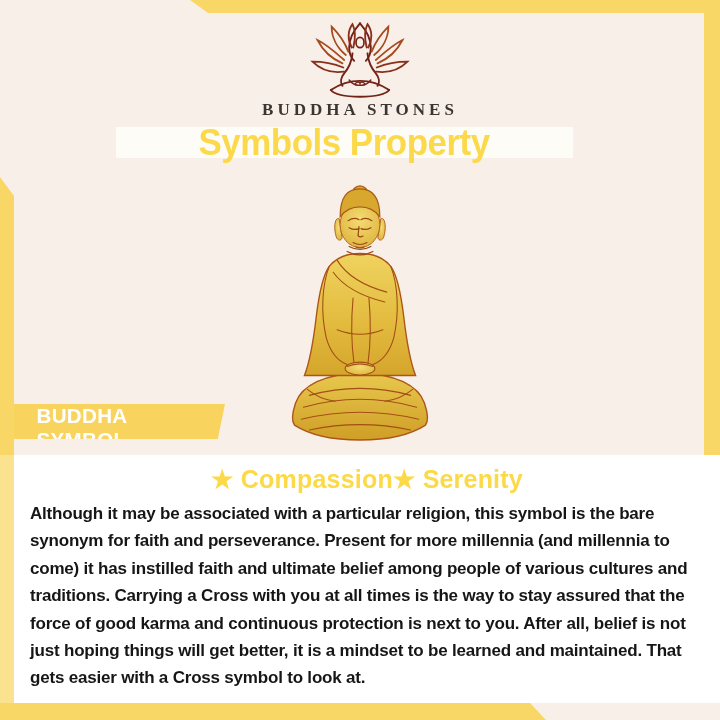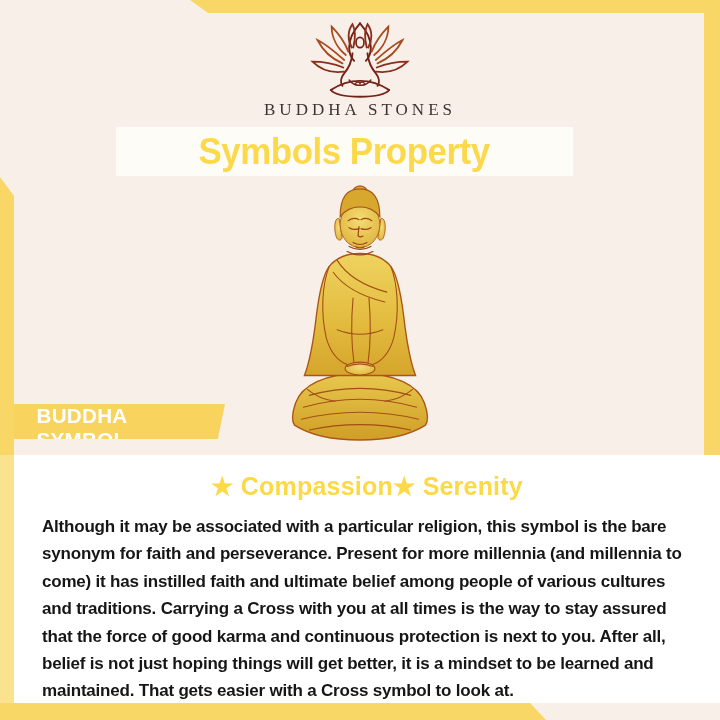--- a/index.html
+++ b/index.html
@@ -3,44 +3,44 @@
 <meta charset="utf-8">
 <style>
   html,body{margin:0;padding:0;}
   .stage{position:relative;width:720px;height:720px;overflow:hidden;
          background:#F8EFE9;font-family:"Liberation Sans",sans-serif;}
   .frame-svg{position:absolute;left:0;top:0;width:720px;height:720px;pointer-events:none;}
 
   
   .logo{position:absolute;left:294px;top:20px;width:132px;height:80px;}
   .brand-name{position:absolute;left:0;top:100px;width:720px;text-align:center;
-              font-family:"Liberation Serif",serif;font-size:17px;font-weight:400;
+              font-family:"Liberation Serif",serif;font-size:17px;font-weight:700;
               letter-spacing:4px;color:#3A3531;}
 
   
-  .title-banner{position:absolute;left:116px;top:127px;width:457px;height:49px;
+  .title-banner{position:absolute;left:116px;top:127px;width:457px;height:31px;
                 background:#FDFCF7;display:flex;align-items:center;justify-content:center;}
   .title-banner span{font-size:36px;font-weight:bold;color:#FBD94B;letter-spacing:-0.5px;
                      transform:scaleX(0.97);}
 
   
   .buddha{position:absolute;left:285px;top:181px;width:150px;height:260px;}
 
   
   .badge{position:absolute;left:14px;top:404px;width:211px;height:35px;background:#F8D45F;
          clip-path:polygon(0 0,100% 0,96.6% 100%,0 100%);
          display:flex;align-items:flex-start;}
   .badge span{color:#FFFFFF;font-size:21px;font-weight:bold;letter-spacing:0.3px;
               padding-left:23px;transform:scaleX(0.98);transform-origin:left;}
 
   
   .panel{position:absolute;left:14px;top:455px;width:706px;height:248px;background:#FFFFFF;}
-  .panel-heading{margin:17px 0 6px 0;text-align:center;font-size:25px;font-weight:bold;
+  .panel-heading{margin:10px 0 6px 0;text-align:center;font-size:25px;font-weight:bold;
                  color:#FCD947;letter-spacing:0.2px;}
-  .panel-paragraph{margin:12px;padding:0 16px 0 16px;font-size:17px;line-height:27.4px;
+  .panel-paragraph{margin:0;padding:0 16px 0 16px;font-size:17px;line-height:27.4px;
                    font-weight:bold;color:#161616;letter-spacing:-0.2px;}
 </style>
 </head>
 <body>
 
 <div class="stage">
 
   <svg class="frame-svg" viewBox="0 0 720 720">
     <polygon points="190,0 720,0 720,13 208,13" fill="#F9D766"></polygon>
     <polygon points="704,0 720,0 720,455 704,455" fill="#F9D766"></polygon>

